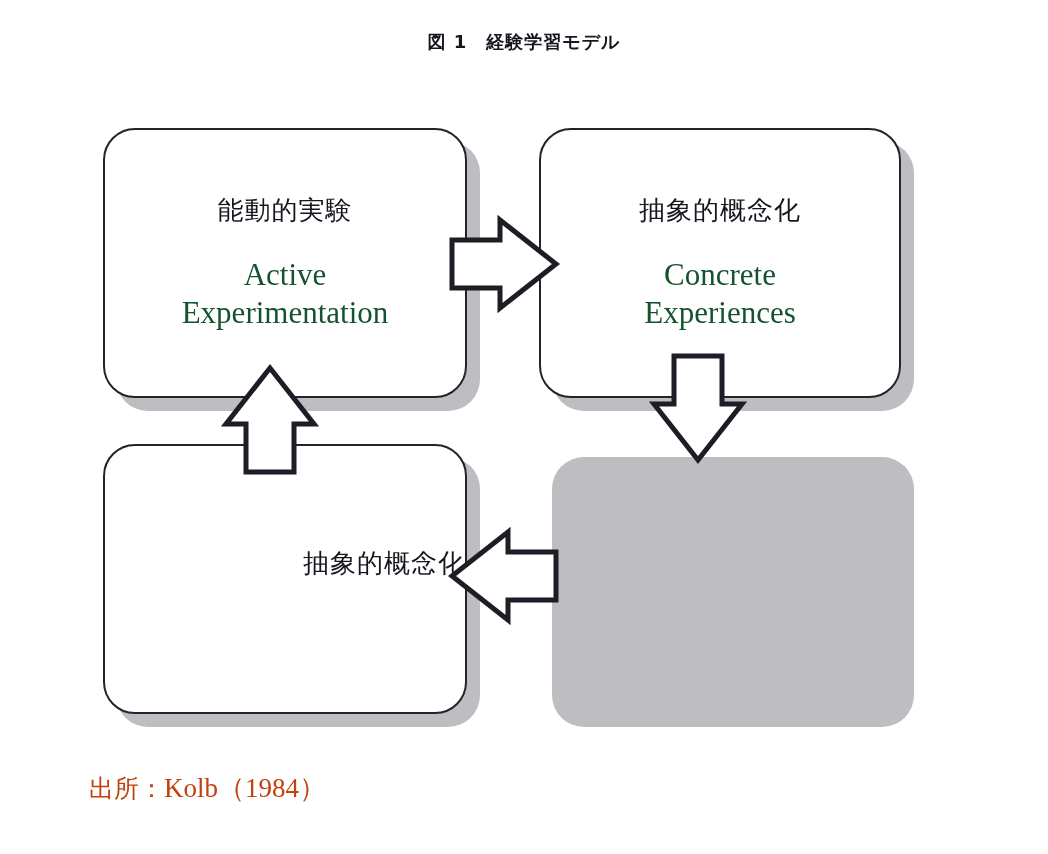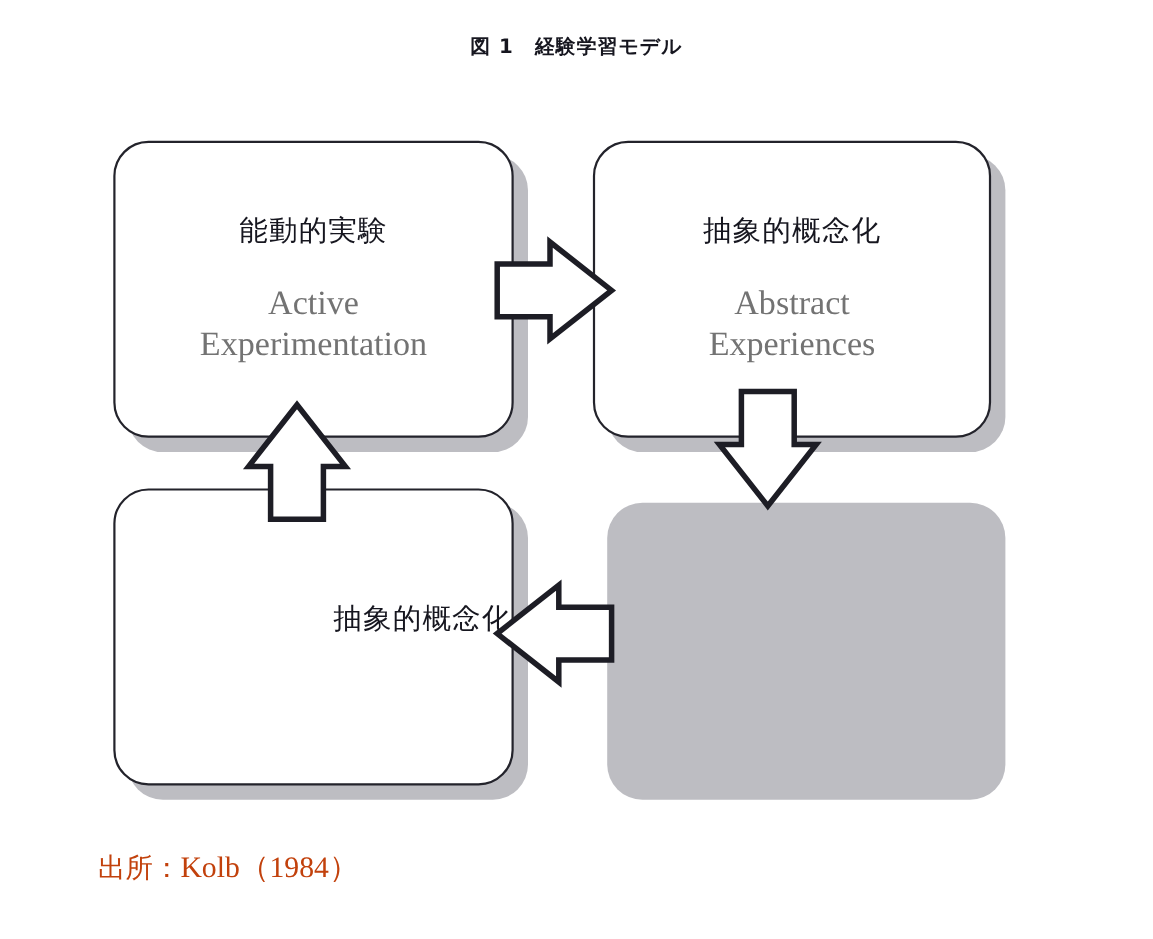--- a/index.html
+++ b/index.html
@@ -66,21 +66,21 @@
     font-weight: 400;
     letter-spacing: 1px;
     color: #16161f;
     line-height: 1.2;
     white-space: pre;
   }
   .node-en {
     font-family: "Liberation Serif", "DejaVu Serif", serif;
     font-size: 31px;
     line-height: 1.22;
-    color: #737373;
+    color: #14532d;
     text-align: center;
     white-space: pre-line;
   }
   .node-gap-mid { height: 30px; }
 
   
   #box-active        { left: 103px; top: 128px; width: 364px; height: 270px; }
   #box-active-shadow { left: 116px; top: 141px; width: 364px; height: 270px; }
   #box-concrete        { left: 539px; top: 128px; width: 362px; height: 270px; }
   #box-concrete-shadow { left: 552px; top: 141px; width: 362px; height: 270px; }
@@ -137,21 +137,21 @@
   <div class="node-box" id="box-active">
     <div class="node-jp">能動的実験</div>
     <div class="node-gap-mid"></div>
     <div class="node-en">Active
 Experimentation</div>
   </div>
 
   <div class="node-box" id="box-concrete">
     <div class="node-jp">抽象的概念化</div>
     <div class="node-gap-mid"></div>
-    <div class="node-en">Abstract
+    <div class="node-en">Concrete
 Experiences</div>
   </div>
 
   <div class="node-box" id="box-abstract">
     <div class="node-jp">抽象的概念化</div>
     <div class="node-gap-mid"></div>
   </div>
 
 
   <svg class="arrow-svg" id="arrow-right" width="112" height="96" viewBox="0 0 112 96">

